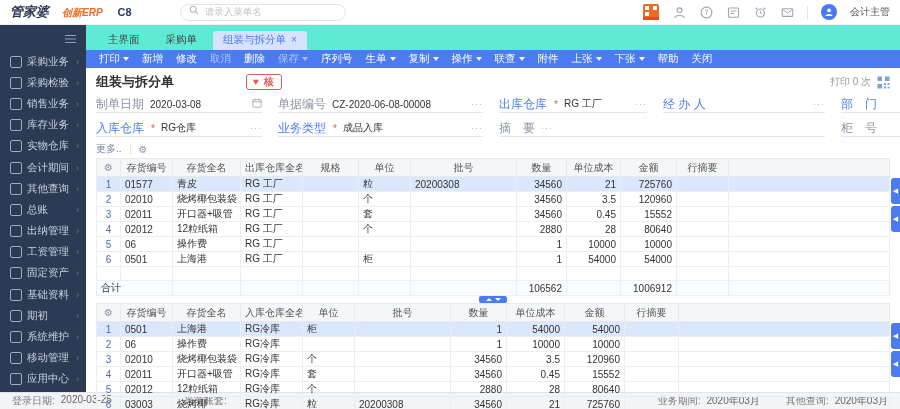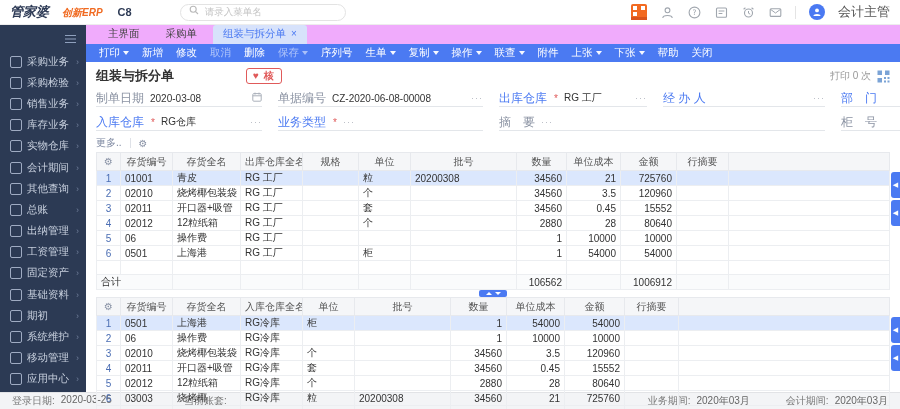--- a/index.html
+++ b/index.html
@@ -18,35 +18,35 @@
   .hright{margin-left:auto;display:flex;align-items:center;gap:13px;}
   .appbadge{width:16px;height:16px;background:#f26a21;border-radius:2px;position:relative;}
   .appbadge i{position:absolute;background:#fff;width:4px;height:4px;}
   .appbadge i:nth-child(1){left:2px;top:2px;}
   .appbadge i:nth-child(2){right:2px;top:2px;}
   .appbadge i:nth-child(3){left:2px;bottom:4px;}
   .appbadge .band{position:absolute;left:0;right:0;bottom:0;height:3px;background:#d9541c;width:auto;}
   .hicon{width:14px;height:14px;display:flex;align-items:center;justify-content:center;}
   .hdiv{width:1px;height:13px;background:#e4e4e4;}
   .avatar{width:16px;height:16px;border-radius:50%;background:#4a79f2;display:flex;align-items:center;justify-content:center;}
-  .uname{font-size:13px;color:#555;}
+  .uname{font-size:10px;color:#555;}
 
   
   .main{flex:1;display:flex;min-height:0;}
   .sidebar{flex:0 0 86px;width:86px;background:#2c3a54;color:#c8d0de;display:flex;flex-direction:column;}
   .burger{height:16px;display:flex;justify-content:flex-end;align-items:center;padding:6px 10px 0;}
   .bars{width:11px;height:1.5px;background:#8fa0bd;box-shadow:0 3.5px 0 #8fa0bd,0 7px 0 #8fa0bd;margin-bottom:7px;}
   .nav{flex:1;display:flex;flex-direction:column;padding:4px 0 2px;}
   .side-item{flex:1;display:flex;align-items:center;gap:5px;padding:0 7px 0 10px;cursor:pointer;font-size:10.5px;}
   .sicon{flex:0 0 10px;width:10px;height:10px;border:1px solid #9fabc2;border-radius:2px;}
   .schev{margin-left:auto;color:#6f7d98;font-size:9px;}
 
   .content{flex:1;display:flex;flex-direction:column;min-width:0;background:#e9edf3;}
   
-  .tabbar{flex:0 0 19px;background:#f0abfc;display:flex;align-items:flex-end;padding:0 0 0 12px;gap:6px;position:relative;}
+  .tabbar{flex:0 0 19px;background:#5eead4;display:flex;align-items:flex-end;padding:6px 0 0 12px;gap:6px;position:relative;}
   .tab{padding:2px 10px 3px;font-size:10.5px;color:#444;cursor:pointer;display:flex;align-items:center;gap:5px;border-radius:3px 3px 0 0;}
   .tab.active{background:#d7e2fb;color:#4a79f2;}
   .tab .x{font-size:10px;line-height:1;}
   .tab-list-icon{position:absolute;right:10px;top:6px;}
 
   
   .toolbar{flex:0 0 18px;background:#4b7af2;display:flex;align-items:center;padding:0 13px;gap:13px;color:#fff;overflow:hidden;}
   .tbtn{font-size:10.5px;display:flex;align-items:center;gap:3px;cursor:pointer;white-space:nowrap;}
   .tbtn.disabled{opacity:.55;}
   .caret{width:0;height:0;border-left:3px solid transparent;border-right:3px solid transparent;border-top:4px solid rgba(255,255,255,.95);}
@@ -86,21 +86,21 @@
 
   .splitter{height:9px;display:flex;align-items:center;justify-content:center;background:#fff;}
   .split-btn{width:28px;height:7px;background:#4b7af2;border-radius:2px;display:flex;align-items:center;justify-content:center;gap:3px;cursor:pointer;}
   .tri-up{width:0;height:0;border-left:3px solid transparent;border-right:3px solid transparent;border-bottom:3.5px solid #fff;}
   .tri-dn{width:0;height:0;border-left:3px solid transparent;border-right:3px solid transparent;border-top:3.5px solid #fff;}
 
   
   .statusbar{flex:0 0 16px;background:#f3f4f6;border-top:1px solid #e2e3e6;display:flex;align-items:center;padding:0 12px;gap:8px;font-size:10px;color:#666;}
   .sgrp{display:flex;gap:6px;white-space:nowrap;}
   .sgrp .slab{color:#777;}
-  .sright{margin-left:auto;display:flex;gap:36px;}
+  .sright{margin-left:auto;display:flex;gap:26px;}
 </style>
 </head>
 <body>
 
 <div class="app">
 
   <div class="hdr">
     <div class="logo">
       <span class="brand">管家婆</span>
       <span class="sub">创新ERP</span>
@@ -391,20 +391,21 @@
             <div class="frow">
               <div class="fld">
                 <span class="lab blue">入库仓库</span>
                 <span class="star">*</span>
                 <span class="val">RG仓库</span>
                 <span class="dots">···</span>
               </div>
               <div class="fld">
                 <span class="lab blue">业务类型</span>
                 <span class="star">*</span>
+                <span class="val">成品入库</span>
                 <span class="dots">···</span>
               </div>
               <div class="fld wide">
                 <span class="lab">摘　要</span>
                 <span class="dots">···</span>
               </div>
               <div class="fld">
                 <span class="lab">柜　号</span>
                 <span class="val"></span>
               </div>
@@ -445,21 +446,21 @@
                   <th>数量</th>
                   <th>单位成本</th>
                   <th>金额</th>
                   <th>行摘要</th>
                   <th></th>
                 </tr>
               </thead>
               <tbody>
                 <tr class="sel">
                   <td class="rowno">1</td>
-                  <td>01001</td>
+                  <td>01577</td>
                   <td>青皮</td>
                   <td>RG 工厂</td>
                   <td></td>
                   <td>粒</td>
                   <td>20200308</td>
                   <td class="num">34560</td>
                   <td class="num">21</td>
                   <td class="num">725760</td>
                   <td></td>
                   <td></td>
@@ -718,18 +719,18 @@
     </span>
     <span class="sgrp" style="margin-left:64px;">
       <span class="slab">当前账套:</span>
     </span>
     <span class="sright">
       <span class="sgrp">
         <span class="slab">业务期间:</span>
         <span>2020年03月</span>
       </span>
       <span class="sgrp">
-        <span class="slab">会计期间:</span>
+        <span class="slab">其他查询:</span>
         <span>2020年03月</span>
       </span>
     </span>
   </div>
 </div>
 
 </body></html>

